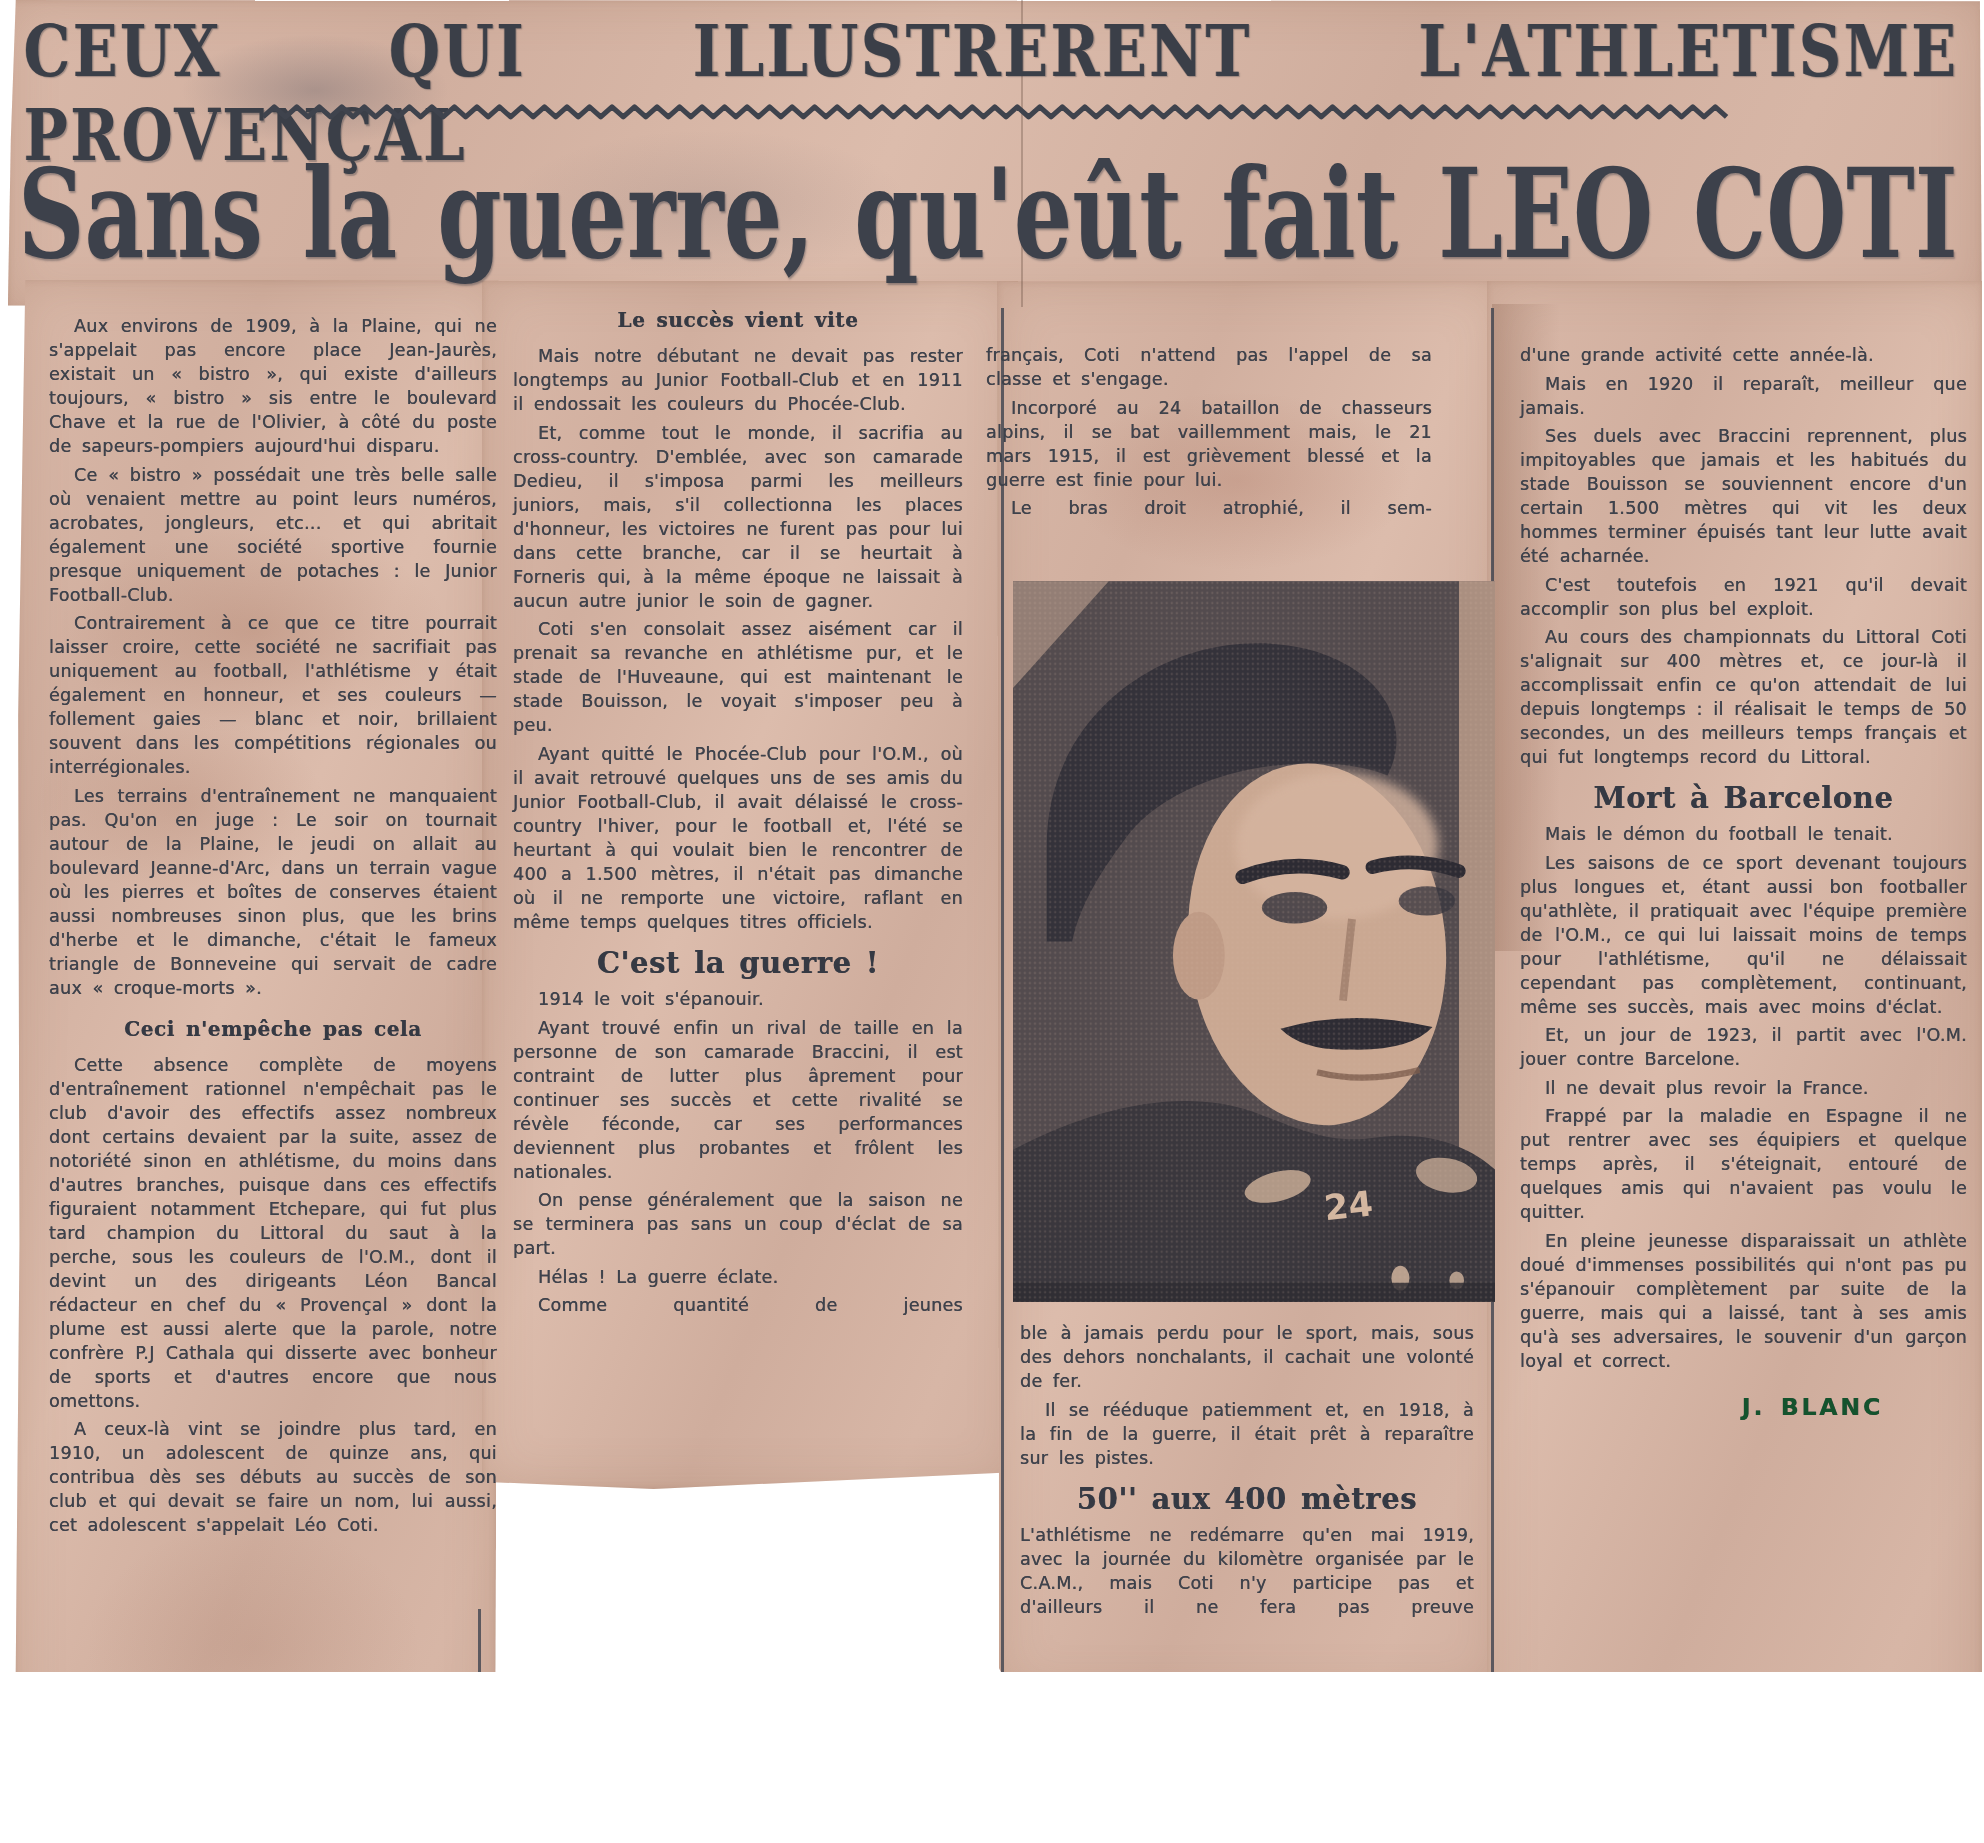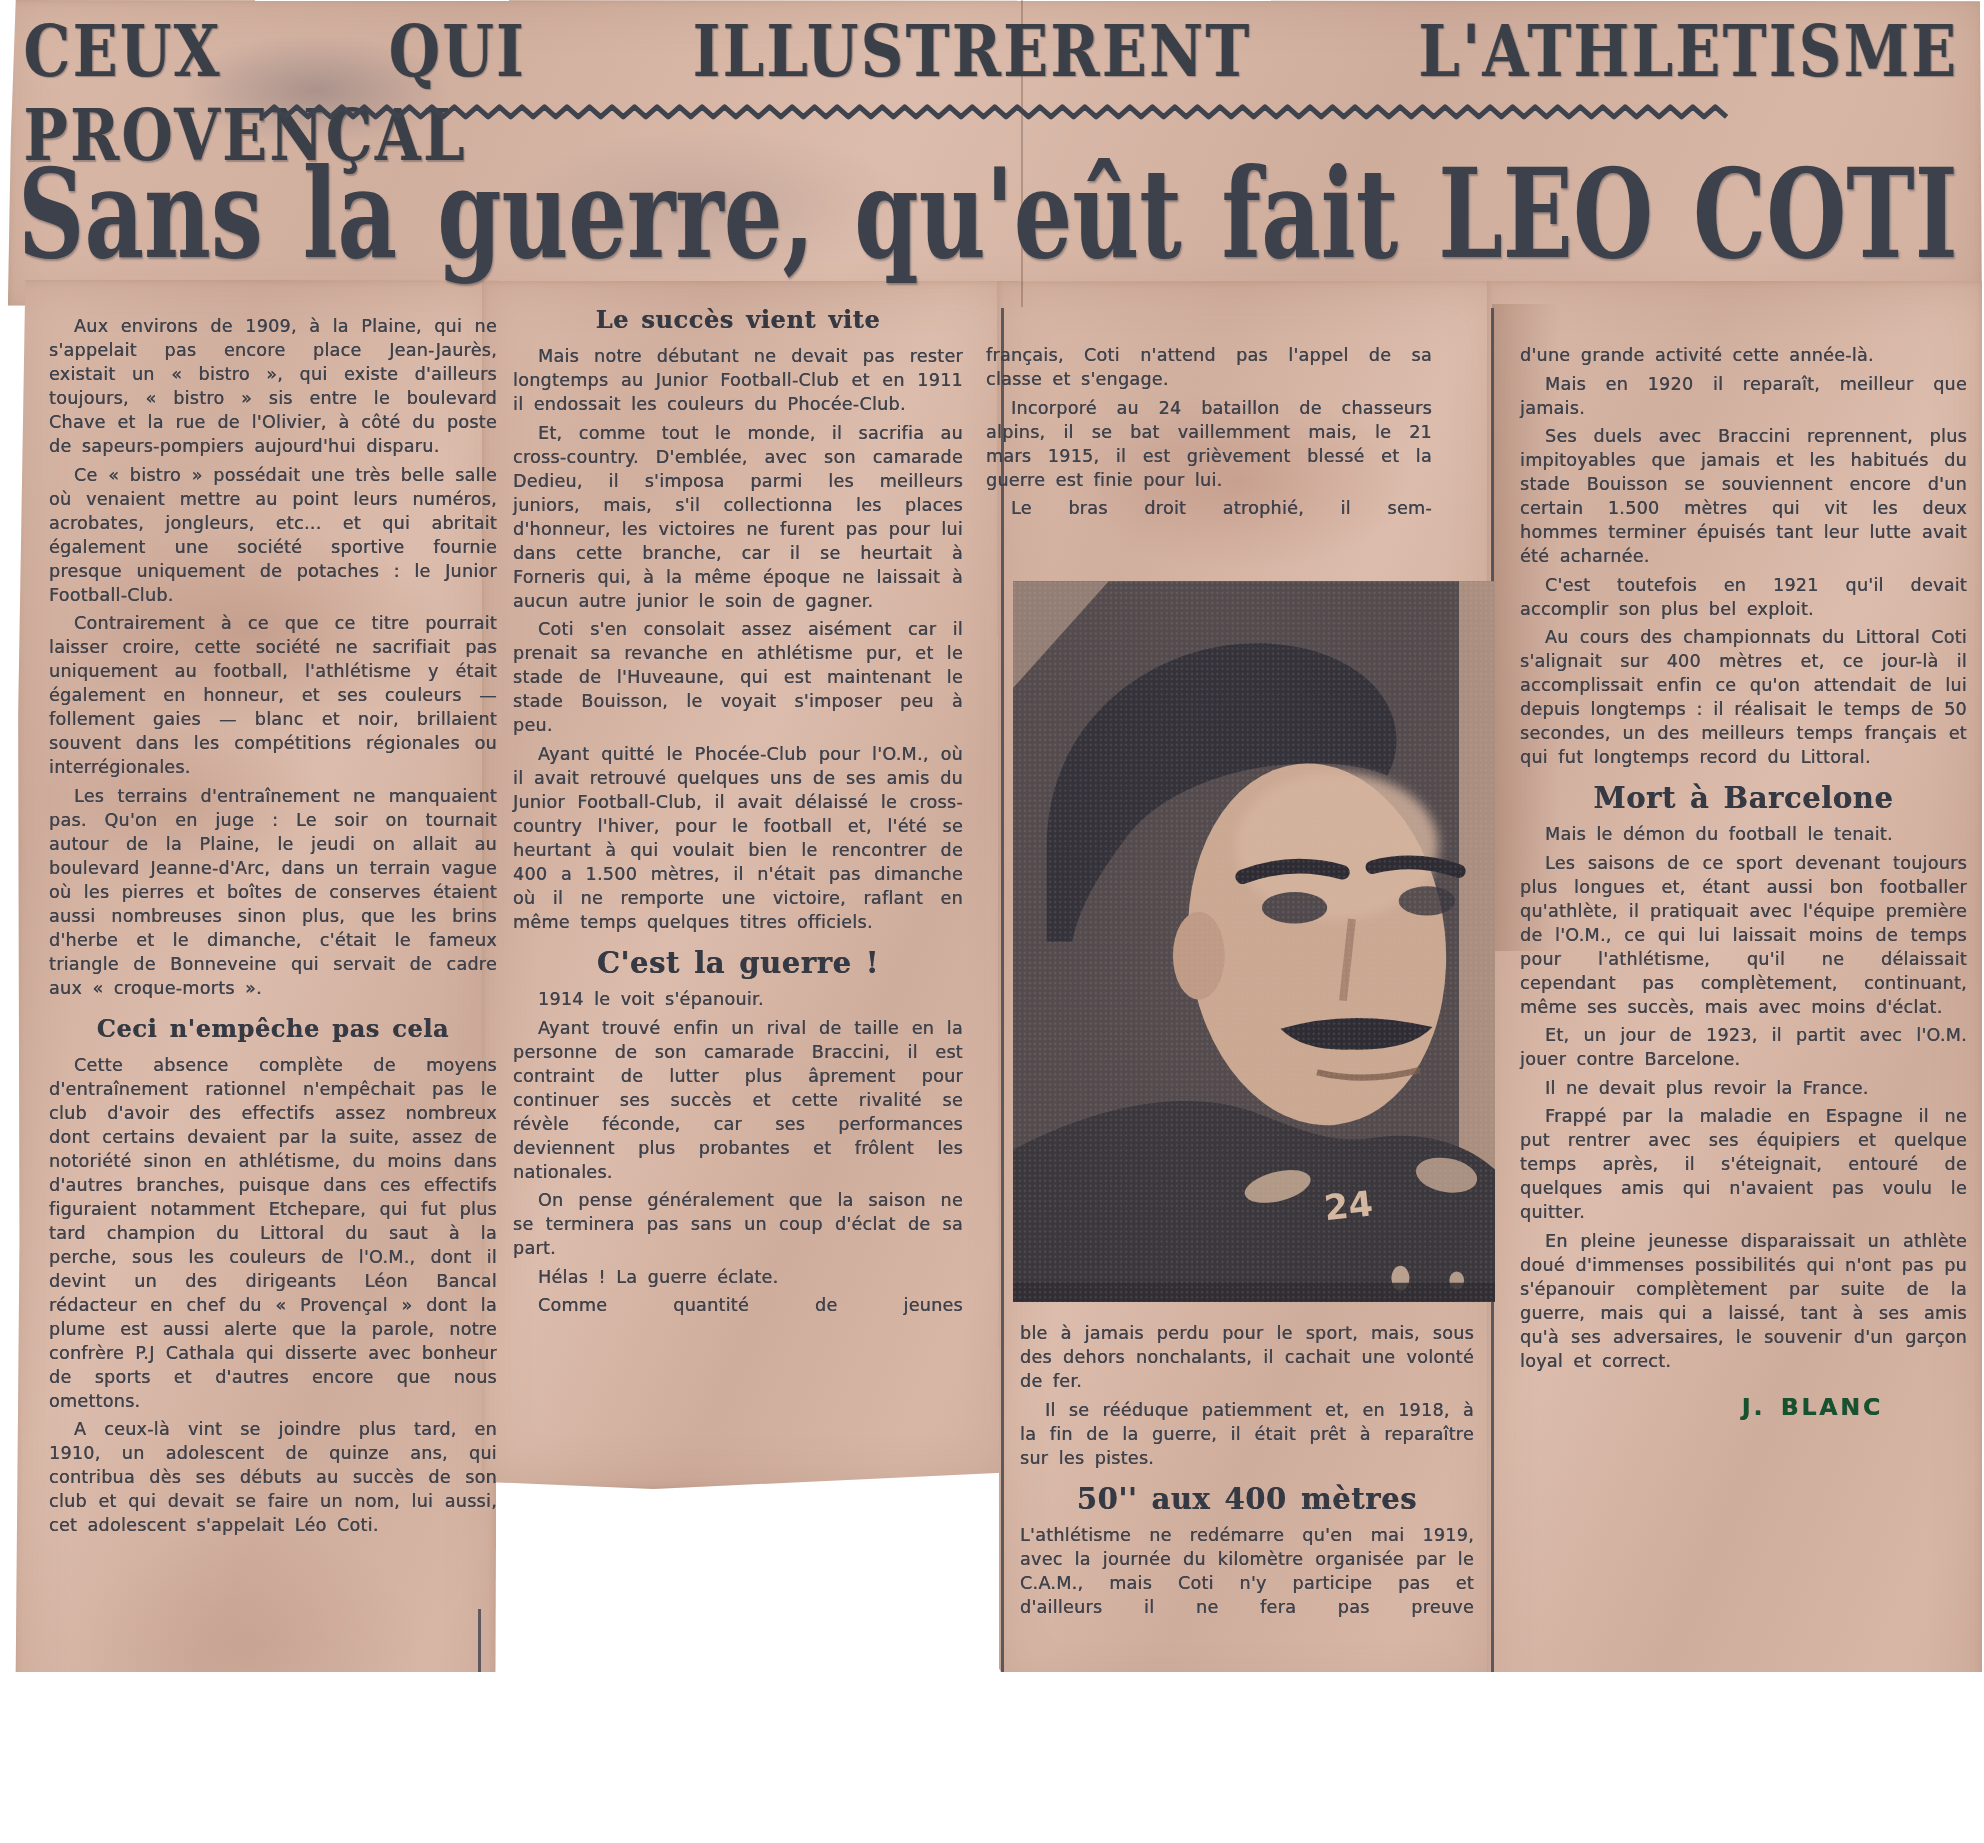--- a/index.html
+++ b/index.html
@@ -34,21 +34,21 @@
       letter-spacing:0px;word-spacing:7.9px;transform:scaleY(1.34);transform-origin:top left;
       text-align:justify;text-align-last:justify;white-space:nowrap;
       text-shadow:1.1px 1.1px 1.7px rgba(52,55,64,.4);}
 
   .col{position:absolute;color:#3e424c;font-size:17.5px;line-height:24px;
       text-align:justify;letter-spacing:0.3px;word-spacing:4.5px;
       text-shadow:0.3px 0.3px 0.4px rgba(55,58,66,.75), -0.2px -0.2px 0.3px rgba(55,58,66,.3);}
   .col p{margin:0 0 4.5px 0;text-indent:25px;}
   .col p.noindent{text-indent:0;}
   .col p.cont{text-align-last:justify;margin-bottom:0;}
-  .subhead{font-family:"DejaVu Serif",serif;font-weight:bold;font-size:24px;color:#353943;
+  .subhead{font-family:"DejaVu Serif",serif;font-weight:bold;font-size:20px;color:#353943;
       text-align:center;text-align-last:center;margin:17px 0 12.4px 0;letter-spacing:0.6px;word-spacing:3.4px;}
   .subhead.big{font-size:29px;}
   .col1{left:49px;top:314px;width:448px;}
   .col2{left:513px;top:308px;width:450px;}
   .col2 .subhead:first-child{margin-top:0;}
   .col3a{left:986px;top:343px;width:446px;}
   .col3b{left:1020px;top:1321px;width:454px;}
   .col4{left:1520px;top:343px;width:447px;}
   .byline{text-align:right;text-align-last:right;font-weight:bold;font-size:23.6px;
       letter-spacing:2.8px;padding-right:84px;margin-top:22.5px;color:#14532d;}

